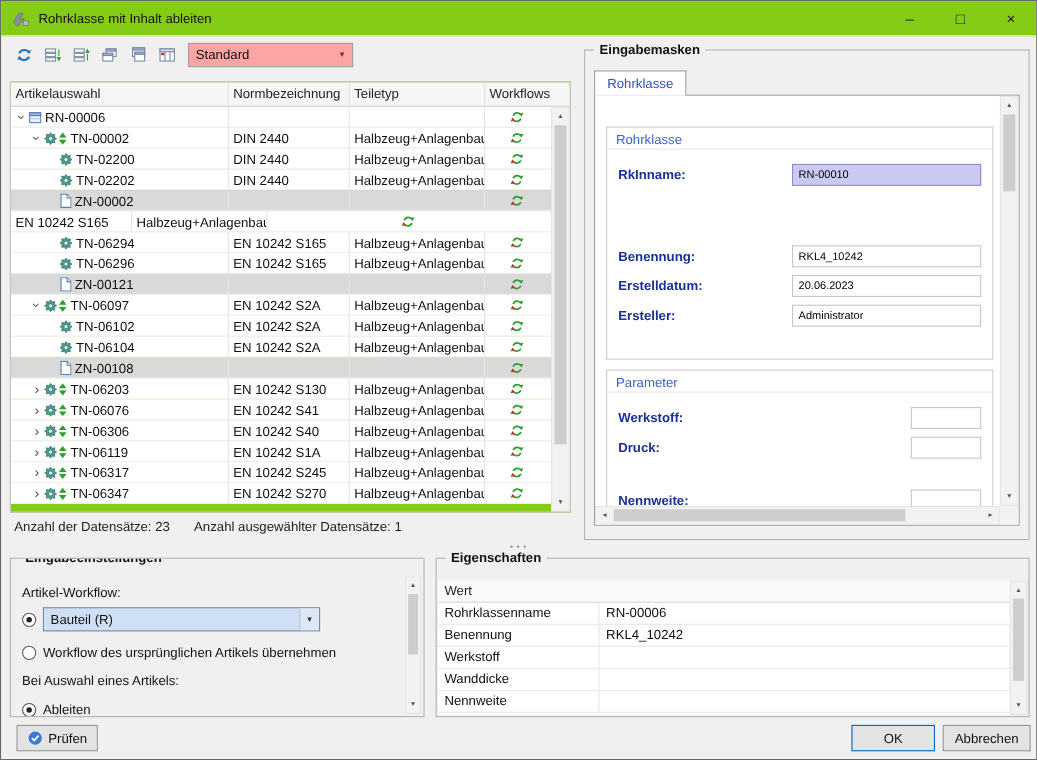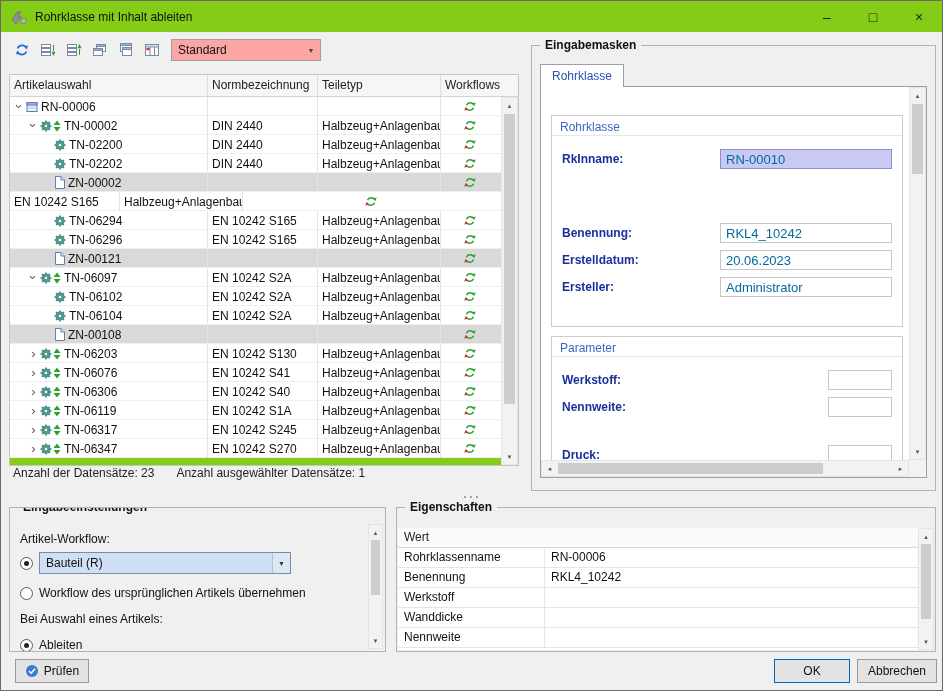--- a/index.html
+++ b/index.html
@@ -39,21 +39,21 @@
   .trow.gray{background:#d9d9d9}
   .tc{height:19px;border-right:1px solid #e4e4e4;display:flex;align-items:center;padding:0 4px;overflow:hidden;white-space:nowrap;color:#111}
   .tc.c0{width:198px}.tc.c1{width:110px}.tc.c2{width:123px}.tc.c3{flex:1;border-right:none;justify-content:center}
   .ind{display:inline-block;height:1px}
   .exp{display:inline-flex;width:11px;justify-content:center;font-size:13px;color:#555;line-height:1}
   .exp.open{transform:rotate(90deg)}
   .exp.none{visibility:hidden}
   .ticon{display:inline-flex;align-items:center;gap:1px;margin:0 3px 0 1px}
   .grid-vscroll{top:22px;right:0;bottom:0;width:17px}
   .grid-vscroll .th{top:16px;height:290px}
-  .statusline{position:absolute;left:4px;bottom:2px;height:20px;display:flex;gap:22px;align-items:flex-start;font-size:12px;color:#222}
+  .statusline{position:absolute;left:4px;bottom:2px;height:20px;display:flex;gap:22px;align-items:flex-end;font-size:12px;color:#222}
 
   
   .groupbox{position:absolute;border:1px solid #b2b2b2}
   .legend{position:absolute;top:-8px;left:8px;background:#f0f0f0;padding:0 5px;font-size:12px;font-weight:bold;color:#111;line-height:15px}
 
   
   .gb-masks{left:530px;top:44px;width:405px;height:446px}
   .tab{position:absolute;left:8px;top:18px;height:23px;padding:0 11px;background:#fff;border:1px solid #98a0aa;border-bottom:none;font-size:12px;color:#2a52b8;display:flex;align-items:center;z-index:2}
   .mask-panel{position:absolute;left:8px;top:40px;right:8px;bottom:12px;background:#fff;border:1px solid #98a0aa;overflow:hidden}
   .mp-content{position:absolute;left:0;top:0;right:17px;bottom:17px;overflow:hidden}
@@ -61,21 +61,21 @@
   .mask-vscroll .th{top:16px;height:70px}
   .mask-hscroll{left:0;right:17px;bottom:0;height:17px}
   .mask-hscroll .th{left:16px;width:265px}
   .mp-corner{position:absolute;right:0;bottom:0;width:17px;height:17px;background:#f2f2f2}
   .sec{position:absolute;left:10px;right:6px;border:1px solid #ccc;background:#fff}
   .sec0{top:28px;height:212px}
   .sec1{top:249px;height:150px}
   .sec-title{height:20px;padding:4px 0 0 8px;font-size:12px;color:#3c64c8;border-bottom:1px solid #e6e6e6}
   .frow{display:flex;align-items:center;margin:5px 10px 0 10px;height:22px}
   .flabel{flex:1;font-size:12px;font-weight:bold;color:#1b2f9b}
-  .finput{width:172px;height:20px;border:1px solid #c6c6c6;background:#fff;font-size:13px;display:flex;align-items:center;padding:0 5px;color:#0369a1}
+  .finput{width:172px;height:20px;border:1px solid #c6c6c6;background:#fff;font-size:10px;display:flex;align-items:center;padding:0 5px;color:#000000}
   .finput.hl{background:#c9c9f3;border-color:#9090c8}
   .finput.small{width:64px}
   .sec0 .fields .frow:first-child{margin-top:12px;margin-bottom:52px}
   .sec1 .fields .frow:first-child{margin-top:12px}
   .sec1 .fields .frow:nth-child(3){margin-top:26px}
 
   
   .gb-settings{left:8px;top:506px;width:377px;height:145px;overflow:hidden}
   .set-label{position:absolute;left:10px;font-size:12px;color:#111}
   .lab1{top:24px}
@@ -744,25 +744,25 @@
             </div>
         </div>
         <div class="sec sec1">
           <div class="sec-title">Parameter</div>
           <div class="fields" id="sec1-fields">
               <div class="frow">
                 <span class="flabel">Werkstoff:</span>
                 <span class="finput small"></span>
               </div>
               <div class="frow">
-                <span class="flabel">Nennweite:</span>
+                <span class="flabel">Druck:</span>
                 <span class="finput small"></span>
               </div>
               <div class="frow">
-                <span class="flabel">Druck:</span>
+                <span class="flabel">Nennweite:</span>
                 <span class="finput small"></span>
               </div>
             </div>
         </div>
       </div>
       <div class="sb mask-vscroll">
         <div class="sbtn up">▲</div>
         <div class="th"></div>
         <div class="sbtn dn">▼</div>
       </div>

